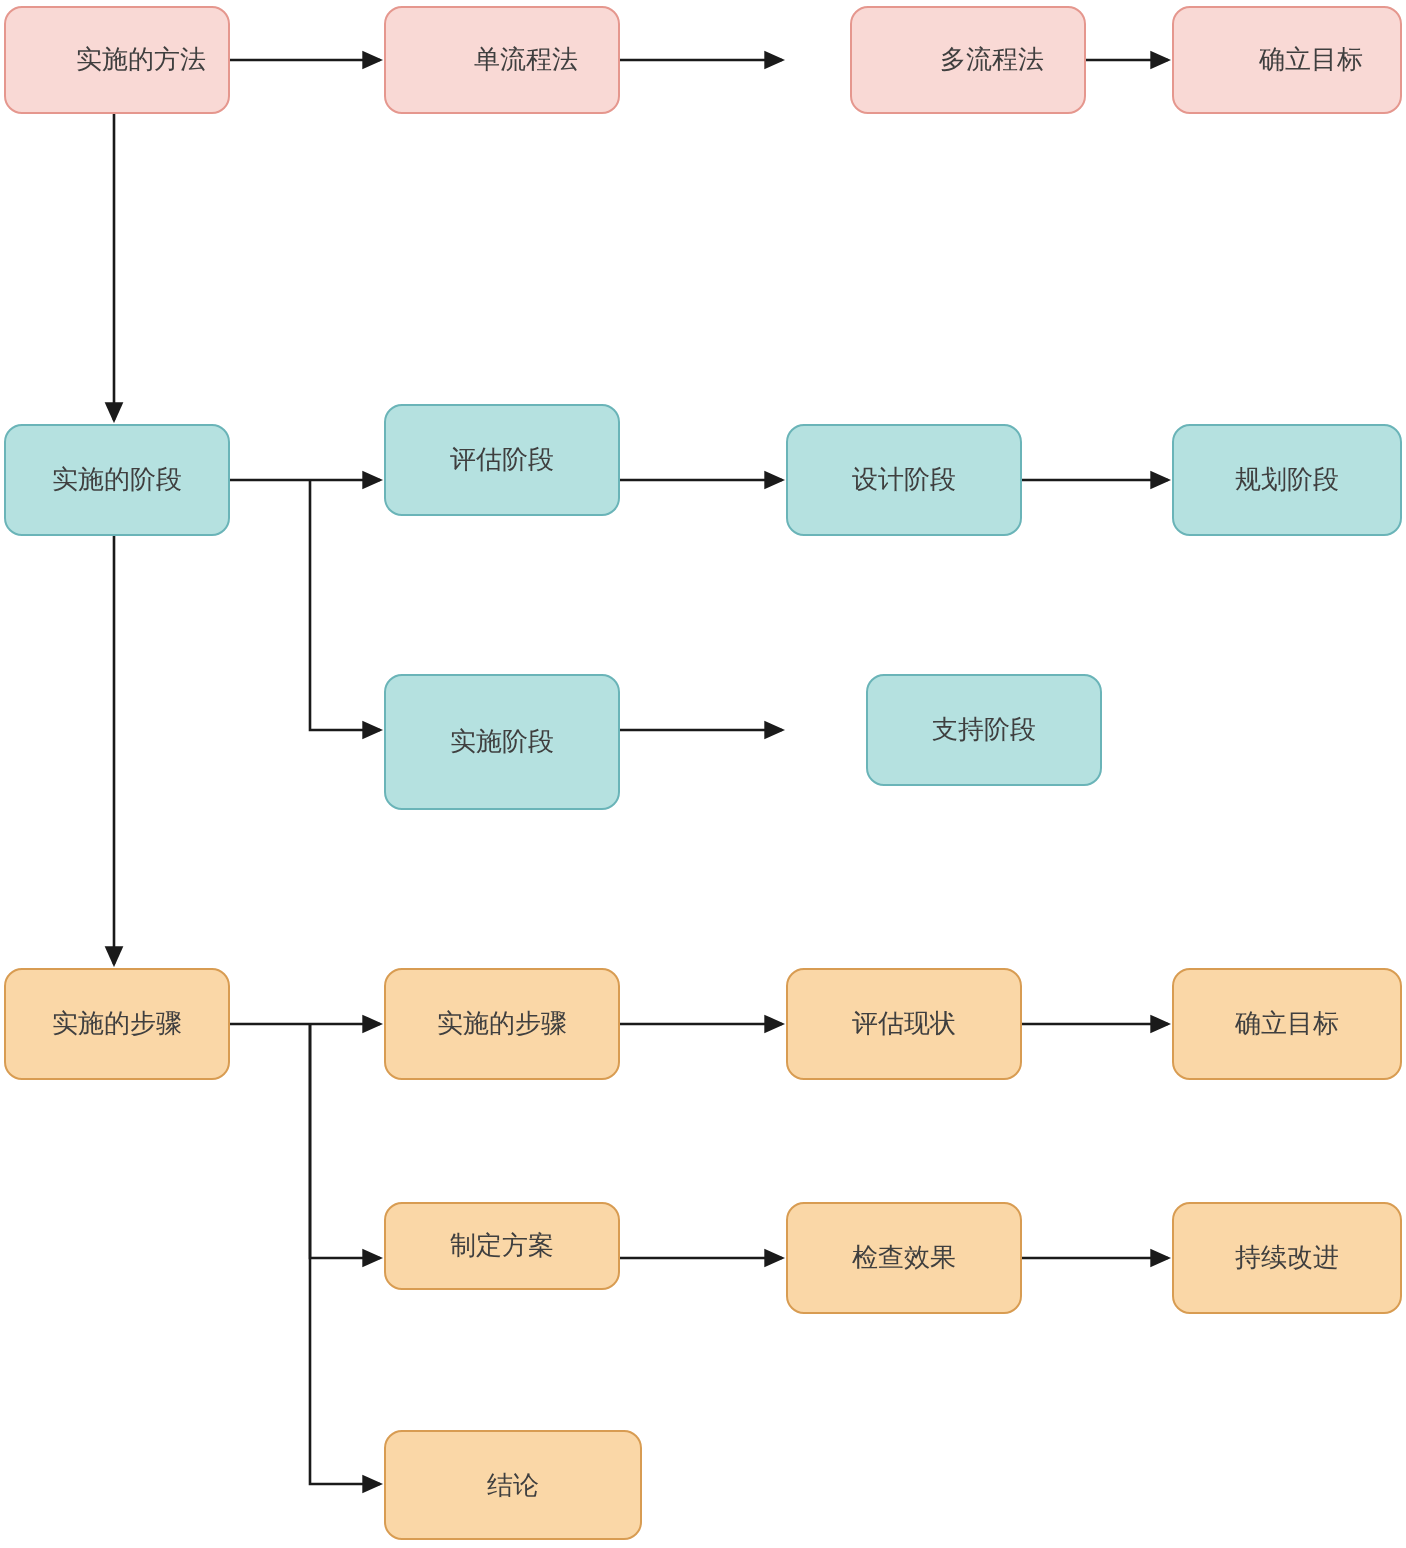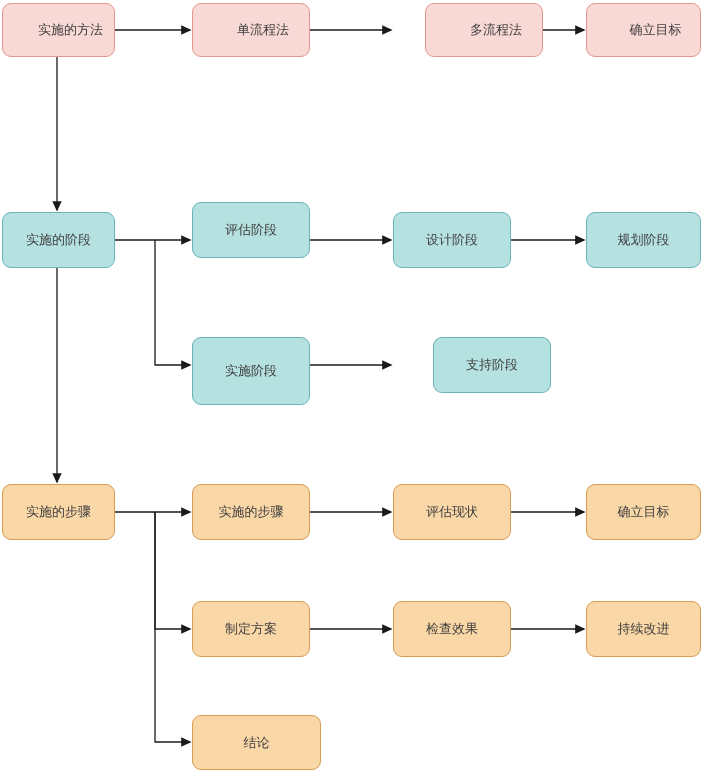--- a/index.html
+++ b/index.html
@@ -94,19 +94,19 @@
   <div class="node g-stage" style="left:586px; top:212px; width:115px; height:56px;">规划阶段</div>
 
   <div class="node g-stage" style="left:192px; top:337px; width:118px; height:68px;">实施阶段</div>
   <div class="node g-stage" style="left:393px; top:337px; width:118px; height:56px;margin-left:40px;">支持阶段</div>
 
   <div class="node g-step" style="left:2px;   top:484px; width:113px; height:56px;">实施的步骤</div>
   <div class="node g-step" style="left:192px; top:484px; width:118px; height:56px;">实施的步骤</div>
   <div class="node g-step" style="left:393px; top:484px; width:118px; height:56px;">评估现状</div>
   <div class="node g-step" style="left:586px; top:484px; width:115px; height:56px;">确立目标</div>
 
-  <div class="node g-step" style="left:192px; top:601px; width:118px; height:56px;">制定方案</div>
+  <div class="node g-step" style="left:192px; top:601px; width:118px; height:44px;">制定方案</div>
   <div class="node g-step" style="left:393px; top:601px; width:118px; height:56px;">检查效果</div>
   <div class="node g-step" style="left:586px; top:601px; width:115px; height:56px;">持续改进</div>
 
   <div class="node g-step" style="left:192px; top:715px; width:129px; height:55px;">结论</div>
 
 </div>
 
 </body></html>

